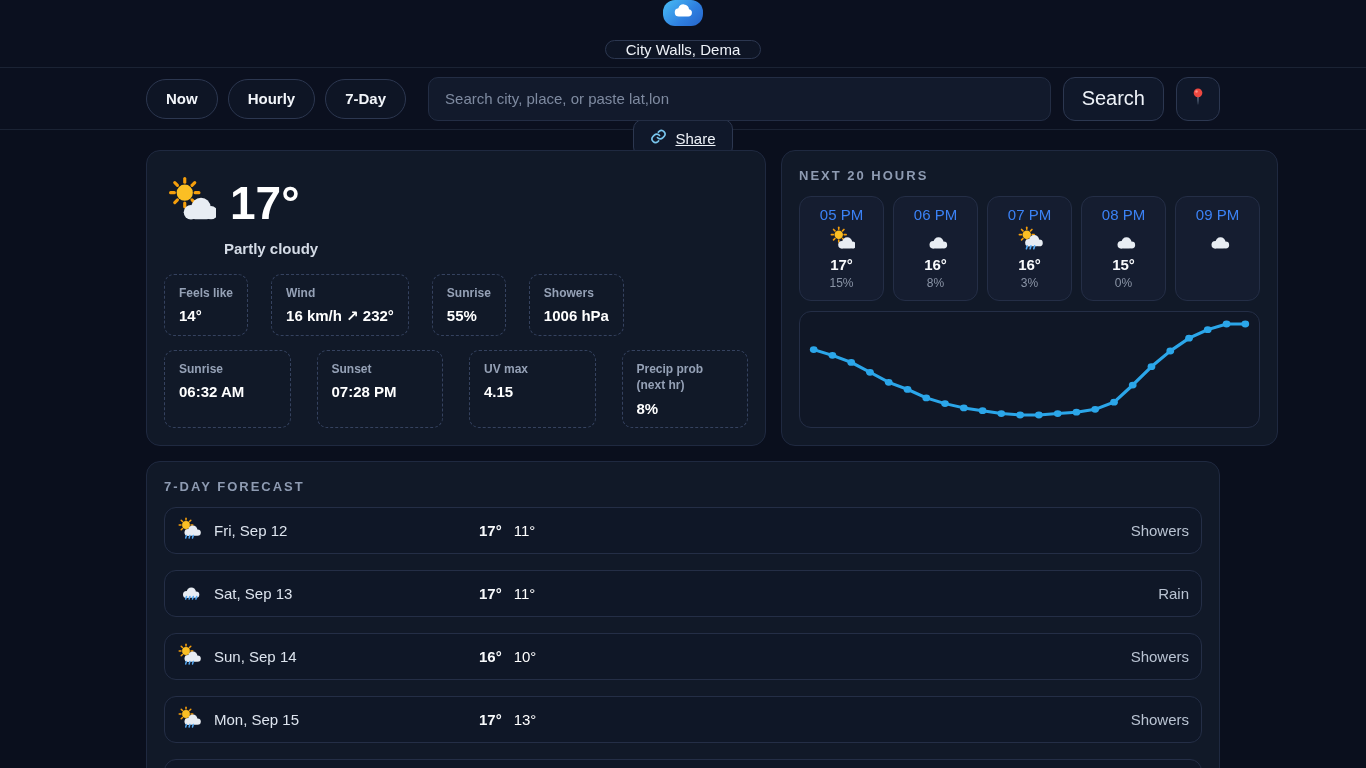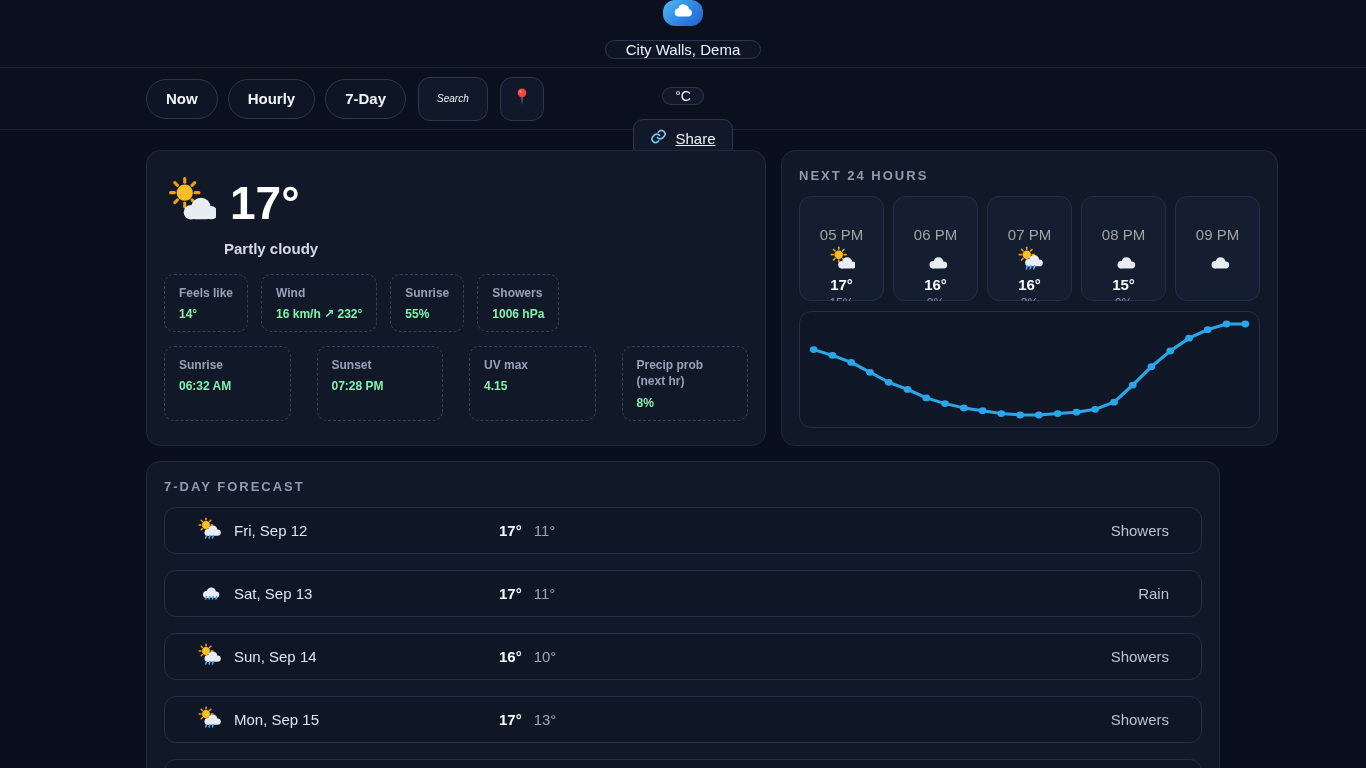--- a/index.html
+++ b/index.html
@@ -45,78 +45,78 @@
     height:40px; padding:0 19px; border-radius:20px; border:1px solid #2c3750;
     background:#0e1525; color:#f2f5fa; font-weight:bold; font-size:15px;
     display:flex; align-items:center; cursor:pointer;
   }
   .search-input {
     flex:1; height:44px; margin-left:10px; background:#121a2c;
     border:1px solid #232d44; border-radius:10px; padding:0 16px;
     color:#dfe6f0; font-size:15px; font-family:inherit; outline:none;
   }
   .search-input::placeholder { color:#7e8aa0; }
-  .search-btn { height:44px; padding:0 18px; font-size:10px; border-radius:12px;font-style:italic; }
+  .search-btn { height:44px; padding:0 18px; font-size:20px; border-radius:12px; }
   .pin-btn { width:44px; height:44px; border-radius:12px; }
   .pin-btn svg { width:20px; height:20px; }
 
   
   main { padding-top:20px; }
   .grid-top { display:grid; grid-template-columns:620px 1fr; gap:15px; align-items:stretch; }
   .card {
     background:#111928; border:1px solid #1f2940; border-radius:14px; padding:17px;
   }
   .section-title {
     font-size:13px; font-weight:bold; letter-spacing:2px; color:#8e9bb2;
   }
 
   
   .cur-main { display:flex; align-items:center; gap:14px; margin:8px 0 0 2px; }
   .icon-big svg { width:50px; height:50px; }
   .cur-temp { font-size:46px; font-weight:bold; color:#ffffff; line-height:1; }
   .cur-cond { margin:10px 0 0 60px; font-size:15px; font-weight:bold; color:#d4dbe6; }
-  .stats1 { display:flex; gap:13px; margin-top:17px; }
+  .stats1 { display:flex; gap:23px; margin-top:17px; }
   .stats2 { display:grid; grid-template-columns:repeat(4,1fr); gap:26px; margin-top:14px; }
   .stat {
     border:1px dashed #35425f; border-radius:10px; padding:10px 14px;
   }
   .stat .lbl { font-size:12px; font-weight:bold; color:#95a1b6; line-height:1.35; }
-  .stat .val { font-size:12px; font-weight:bold; color:#86efac; margin-top:6px; }
+  .stat .val { font-size:15px; font-weight:bold; color:#ffffff; margin-top:6px; }
 
   
   .hour-strip { display:flex; gap:9px; margin-top:13px; overflow:hidden; }
   .hour-card {
     flex:0 0 85px; height:105px; background:#151d30; border:1px solid #242e46;
     border-radius:12px; padding:9px 6px; text-align:center;
   }
-  .hour-time { font-size:15px; color:#a3a3a3;margin-top:20px; }
+  .hour-time { font-size:15px; color:#3b82f6; }
   .hour-icon { margin-top:3px; }
   .hour-icon svg { width:26px; height:26px; }
   .hour-temp { font-size:15px; font-weight:bold; color:#f8fafc; }
   .hour-precip { font-size:12px; color:#8a94a6; margin-top:3px; }
 
   .chart-box {
     margin-top:10px; height:117px; border:1px solid #242e46; border-radius:12px;
     overflow:hidden; background:#101726;
   }
   .chart-box svg { display:block; width:100%; height:100%; }
 
   
   .forecast-card { margin-top:15px; padding-bottom:30px; }
   .day-list { margin-top:13px; display:flex; flex-direction:column; gap:16px; }
   .day-row {
     height:47px; background:#0f1727; border:1px solid #242e46; border-radius:12px;
-    display:flex; align-items:center; padding:0 32px; cursor:pointer;
+    display:flex; align-items:center; padding:0 12px; cursor:pointer;
   }
   .day-left { width:302px; display:flex; align-items:center; gap:13px; }
   .day-left svg { width:24px; height:24px; }
   .day-name { font-size:15px; color:#dde4ee; }
   .day-temps { display:flex; align-items:center; gap:12px; }
   .day-hi { font-size:15px; font-weight:bold; color:#f8fafc; }
-  .day-lo { font-size:15px; color:#a3a3a3; }
+  .day-lo { font-size:15px; color:#ffffff; }
   .day-cond { margin-left:auto; font-size:15px; color:#b9c3d2; }
 </style>
 </head>
 <body>
 
 <header class="topbar">
   <div class="container topbar-inner">
     <div class="logo">
       <span>
         <svg viewBox="0 0 24 24">
@@ -141,20 +141,21 @@
   </div>
 </header>
 
 <div class="navbar">
   <div class="container nav-inner">
     <nav class="tabs" id="navTabs">
         <button class="tab">Now</button>
         <button class="tab">Hourly</button>
         <button class="tab">7-Day</button>
       </nav>
+    <input class="search-input" placeholder="Search city, place, or paste lat,lon" style="">
     <button class="btn search-btn">Search</button>
     <button class="btn pin-btn">
       <span>
         <svg viewBox="0 0 24 24">
           <path d="M11.25 10 L12.75 10 L12.1 21 L11.9 21 Z" fill="#8fa3bb"></path>
           <circle cx="12" cy="7" r="5.2" fill="#ee4840"></circle>
           <circle cx="10.2" cy="5.4" r="1.5" fill="#ff9d92" opacity="0.85"></circle>
         </svg>
       </span>
     </button>
@@ -219,21 +220,21 @@
             <div class="val">4.15</div>
           </div>
           <div class="stat">
             <div class="lbl">Precip prob (next hr)</div>
             <div class="val">8%</div>
           </div>
         </div>
     </div>
 
     <div class="card">
-      <div class="section-title">NEXT 24 HOURS</div>
+      <div class="section-title">NEXT 20 HOURS</div>
       <div class="hour-strip" id="hourStrip">
           <div class="hour-card">
             <div class="hour-time">05 PM</div>
             <div class="hour-icon"><svg viewBox="0 0 24 24">
                 <g stroke="#f59e0b" stroke-width="1.5" stroke-linecap="round">
                   <line x1="9" y1="1.2" x2="9" y2="3"></line>
                   <line x1="9" y1="13" x2="9" y2="14.8"></line>
                   <line x1="2.2" y1="8" x2="4" y2="8"></line>
                   <line x1="14" y1="8" x2="15.8" y2="8"></line>
                   <line x1="4.2" y1="3.2" x2="5.5" y2="4.5"></line>

